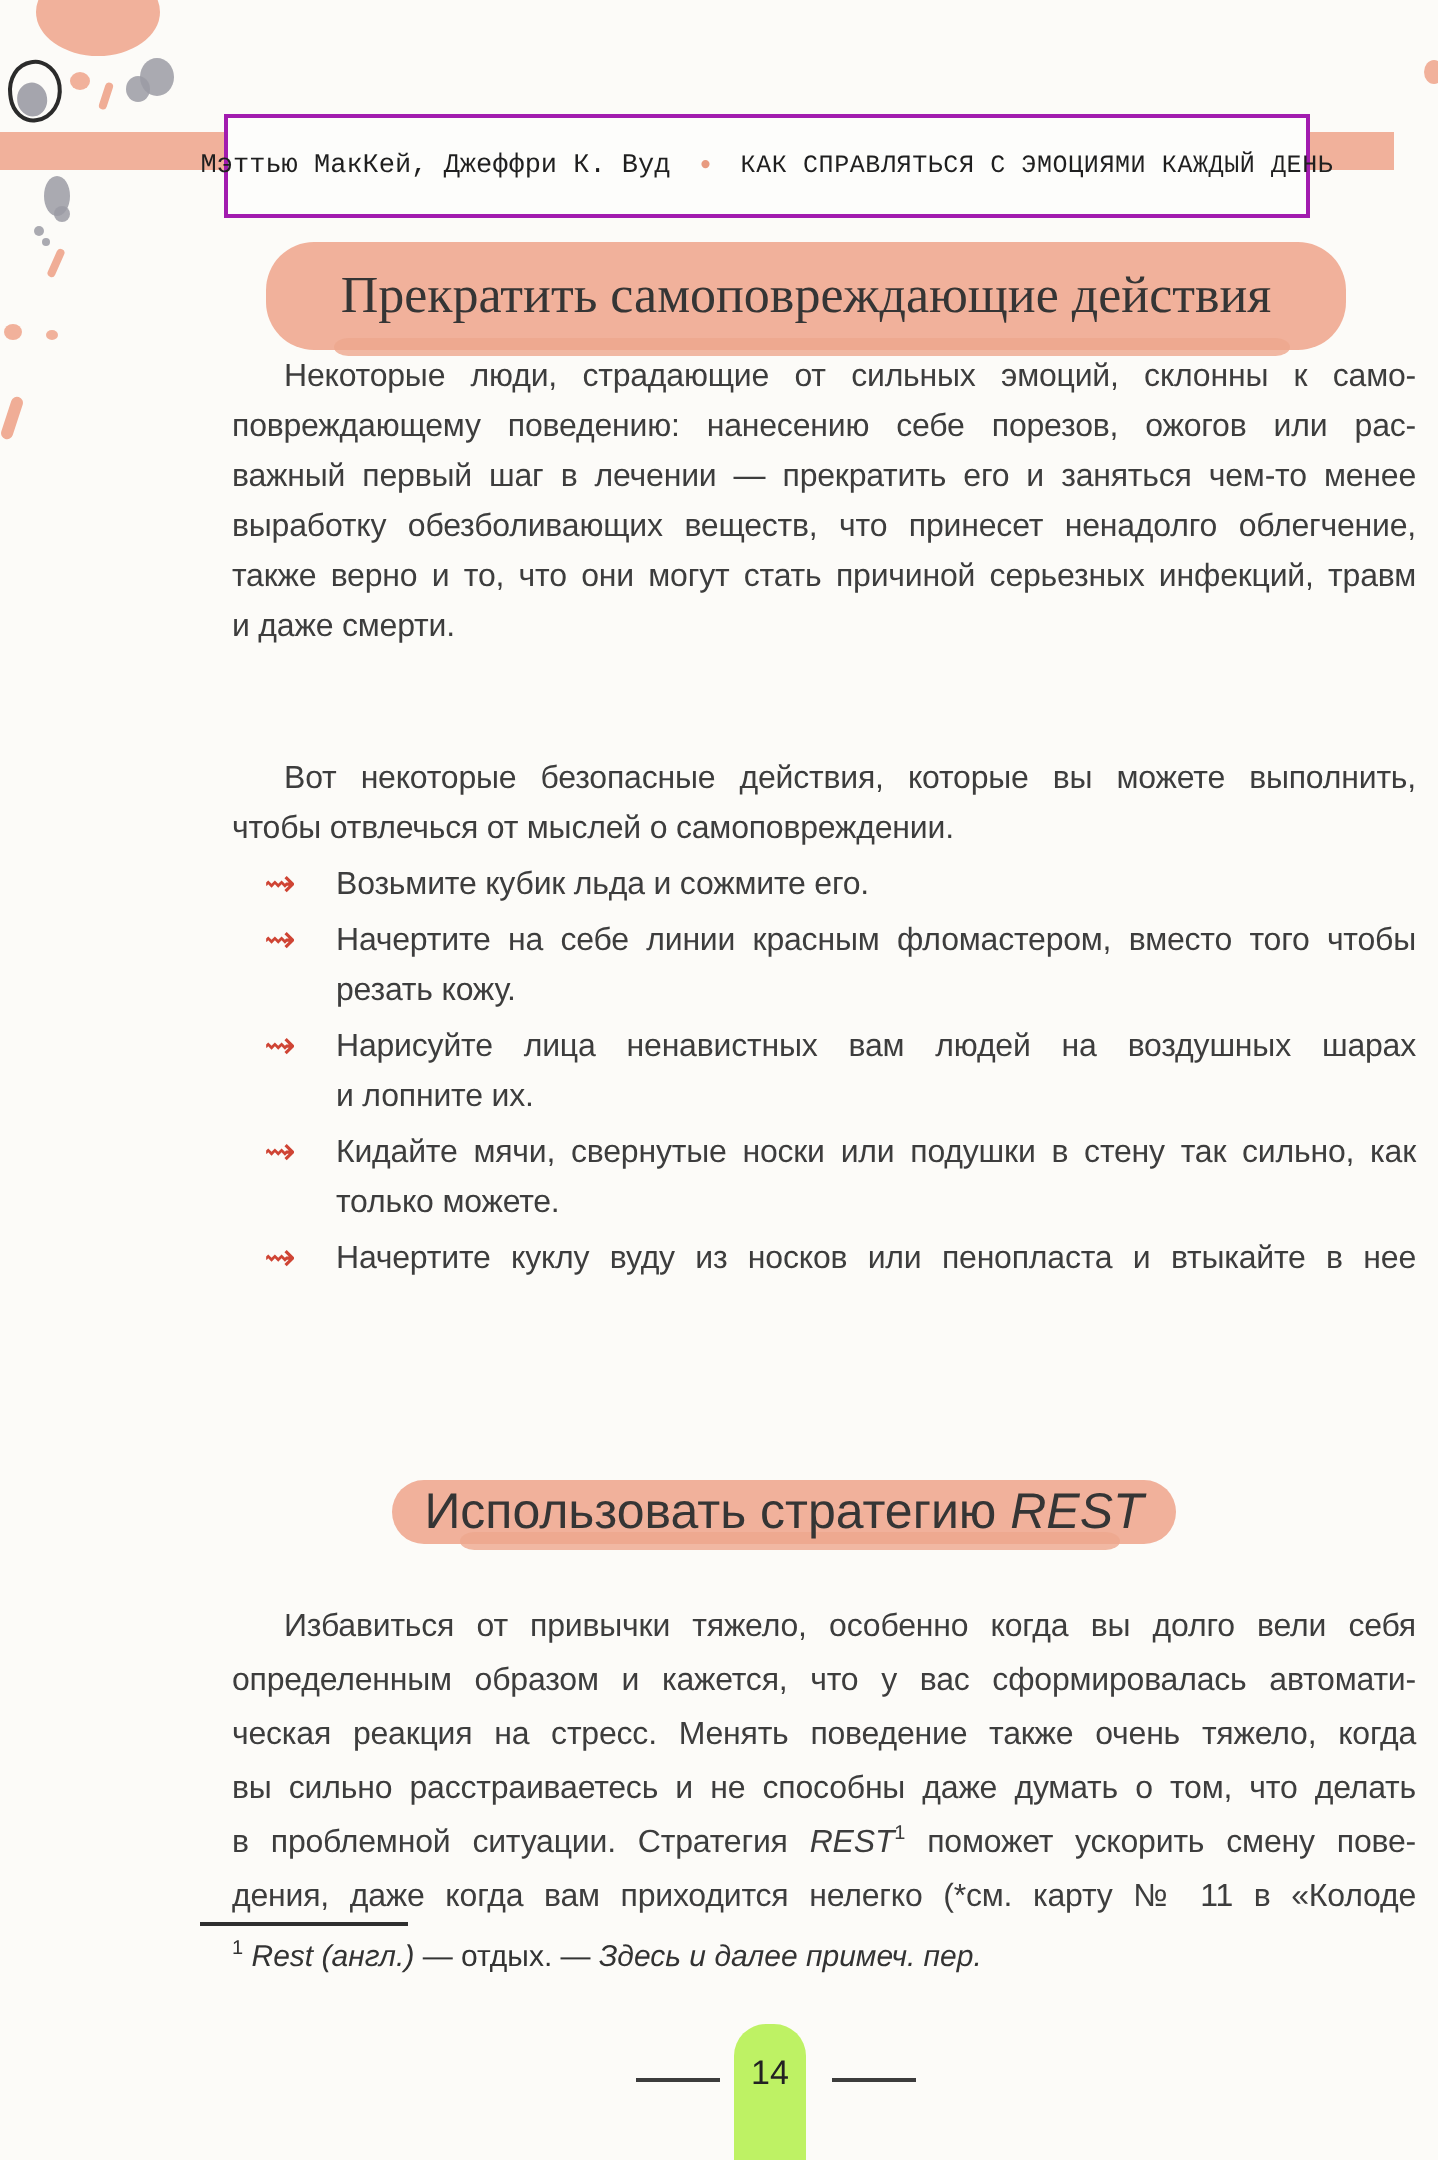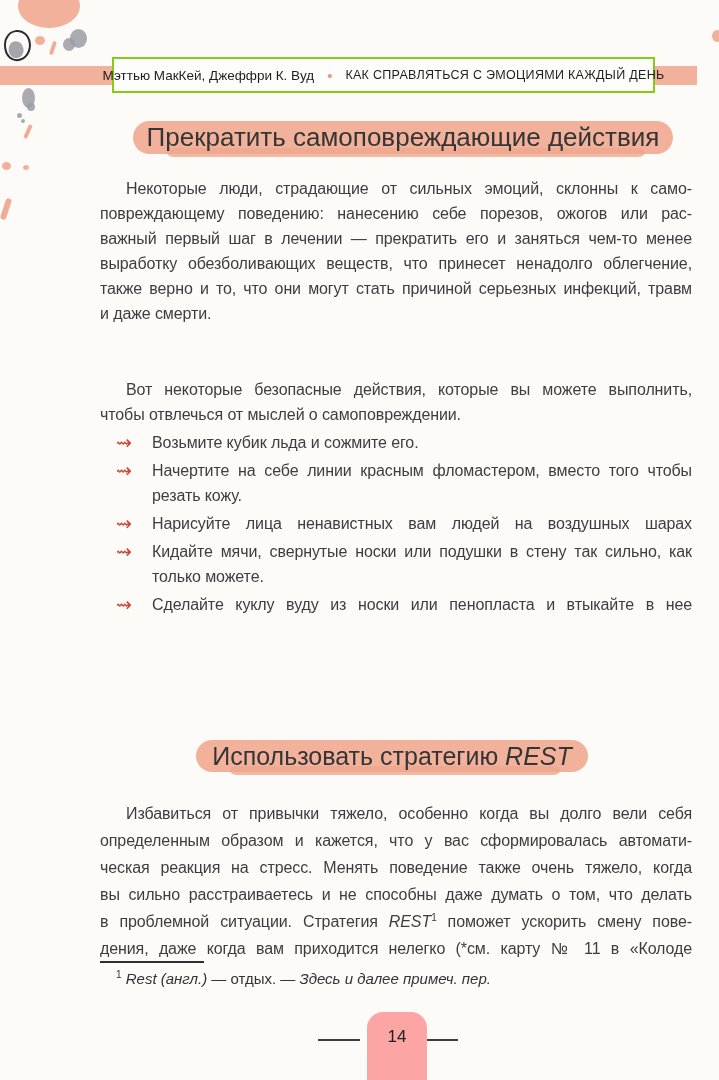--- a/index.html
+++ b/index.html
@@ -19,62 +19,63 @@
   .egg {
     left:4px; top:30px; width:27px; height:31px;
     border:2px solid #2b2b2b; border-radius:52% 48% 55% 45%;
     transform:rotate(-8deg); background:transparent;
   }
   .egg-in { position:absolute; left:2px; top:9px; width:15px; height:17px;
     background:#9b9ba4; border-radius:50%; opacity:.9; }
   
   .hdr-band { position:absolute; top:66px; left:0; width:697px; height:19px; background:#f1b19b; }
   .hdr-box {
-    position:absolute; top:57px; left:112px; width:543px; height:36px;
-    background:#fdfdfb; border:2px solid #84cc16;
+    position:absolute; top:57px; left:112px; width:543px; height:52px;
+    background:#fdfdfb; border:2px solid #a21caf;
     display:flex; align-items:center; justify-content:center; gap:13px;
     white-space:nowrap;
+    font-family:Liberation Mono, monospace;
   }
   .hdr-authors { font-size:13.5px; color:#1f1f1f; }
   .hdr-dot { color:#e89b80; font-size:15px; line-height:1; }
   .hdr-title { font-size:12.5px; letter-spacing:.3px; color:#1f1f1f; }
   
   .pill {
     position:absolute; background:#f1b19b; border-radius:24px;
     display:flex; align-items:center; justify-content:center;
     color:#353535; z-index:1;
   }
   .pill::after {
     content:""; position:absolute; left:34px; right:28px; bottom:-3px; height:9px;
     background:#eda78d; border-radius:8px/5px; opacity:.8; z-index:0;
   }
   .pill > * { position:relative; z-index:1; }
-  .title1 { top:121px; left:133px; width:540px; height:33px; font-size:26px; }
+  .title1 { top:121px; left:133px; width:540px; height:54px; font-size:26px;font-family:Liberation Serif, serif; }
   .title2 { top:740px; left:196px; width:392px; height:32px; font-size:25px; }
   
-  .blk { position:absolute; left:100px; width:592px; }
+  .blk { position:absolute; left:116px; width:592px; }
   .ln { font-size:16px; line-height:25px; letter-spacing:-.1px; }
   .j { text-align:justify; text-align-last:justify; }
   .ind { text-indent:26px; }
   .p1 { top:176px; } .p2 { top:377px; } .p3 { top:672px; }
   .p4 { top:800px; } .p4 .ln { line-height:27px; }
   sup { font-size:10px; line-height:0; vertical-align:super; }
   
   .list { top:430px; }
   .li { position:relative; padding-left:52px; margin-bottom:3px; }
   .li .ln { line-height:25px; }
   .mk { position:absolute; left:16px; top:0; color:#cf4434; font-size:19px;
         line-height:25px; font-family:"DejaVu Sans",sans-serif; }
   
   .fn-rule { position:absolute; top:961px; left:100px; width:104px; height:2px; background:#2f2f2f; }
   .fn { position:absolute; top:970px; left:100px; width:592px;
         font-size:15px; color:#333; text-indent:16px; }
   
-  .pgtab { position:absolute; top:1012px; left:367px; width:60px; height:68px;
-           background:#fca5a5; border-radius:16px 16px 0 0; text-align:center; }
+  .pgtab { position:absolute; top:1012px; left:367px; width:36px; height:68px;
+           background:#bef264; border-radius:16px 16px 0 0; text-align:center; }
   .pgnum { display:inline-block; margin-top:15px; font-size:17px; color:#222; }
   .pgdash { position:absolute; top:1039px; height:2px; background:#3c3c3c; }
   .pgdash.l { left:318px; width:42px; }
   .pgdash.r { left:416px; width:42px; }
 </style>
 </head>
 <body>
 
 <div class="page">
 
@@ -127,29 +128,30 @@
       <div class="ln">Возьмите кубик льда и сожмите его.</div>
     </div>
     <div class="li">
       <span class="mk">⇝</span>
       <div class="ln j">Начертите на себе линии красным фломастером, вместо того чтобы</div>
       <div class="ln">резать кожу.</div>
     </div>
     <div class="li">
       <span class="mk">⇝</span>
       <div class="ln j">Нарисуйте лица ненавистных вам людей на воздушных шарах</div>
+      <div class="ln">и лопните их.</div>
     </div>
     <div class="li">
       <span class="mk">⇝</span>
       <div class="ln j">Кидайте мячи, свернутые носки или подушки в стену так сильно, как</div>
       <div class="ln">только можете.</div>
     </div>
     <div class="li">
       <span class="mk">⇝</span>
-      <div class="ln j">Сделайте куклу вуду из носки или пенопласта и втыкайте в нее</div>
+      <div class="ln j">Начертите куклу вуду из носков или пенопласта и втыкайте в нее</div>
     </div>
   </div>
 
 
   <div class="pill title2">
     <span><span>Использовать стратегию </span><i>REST</i></span>
   </div>
 
   <div class="blk p4">
     <div class="ln j ind">Избавиться от привычки тяжело, особенно когда вы долго вели себя</div>

